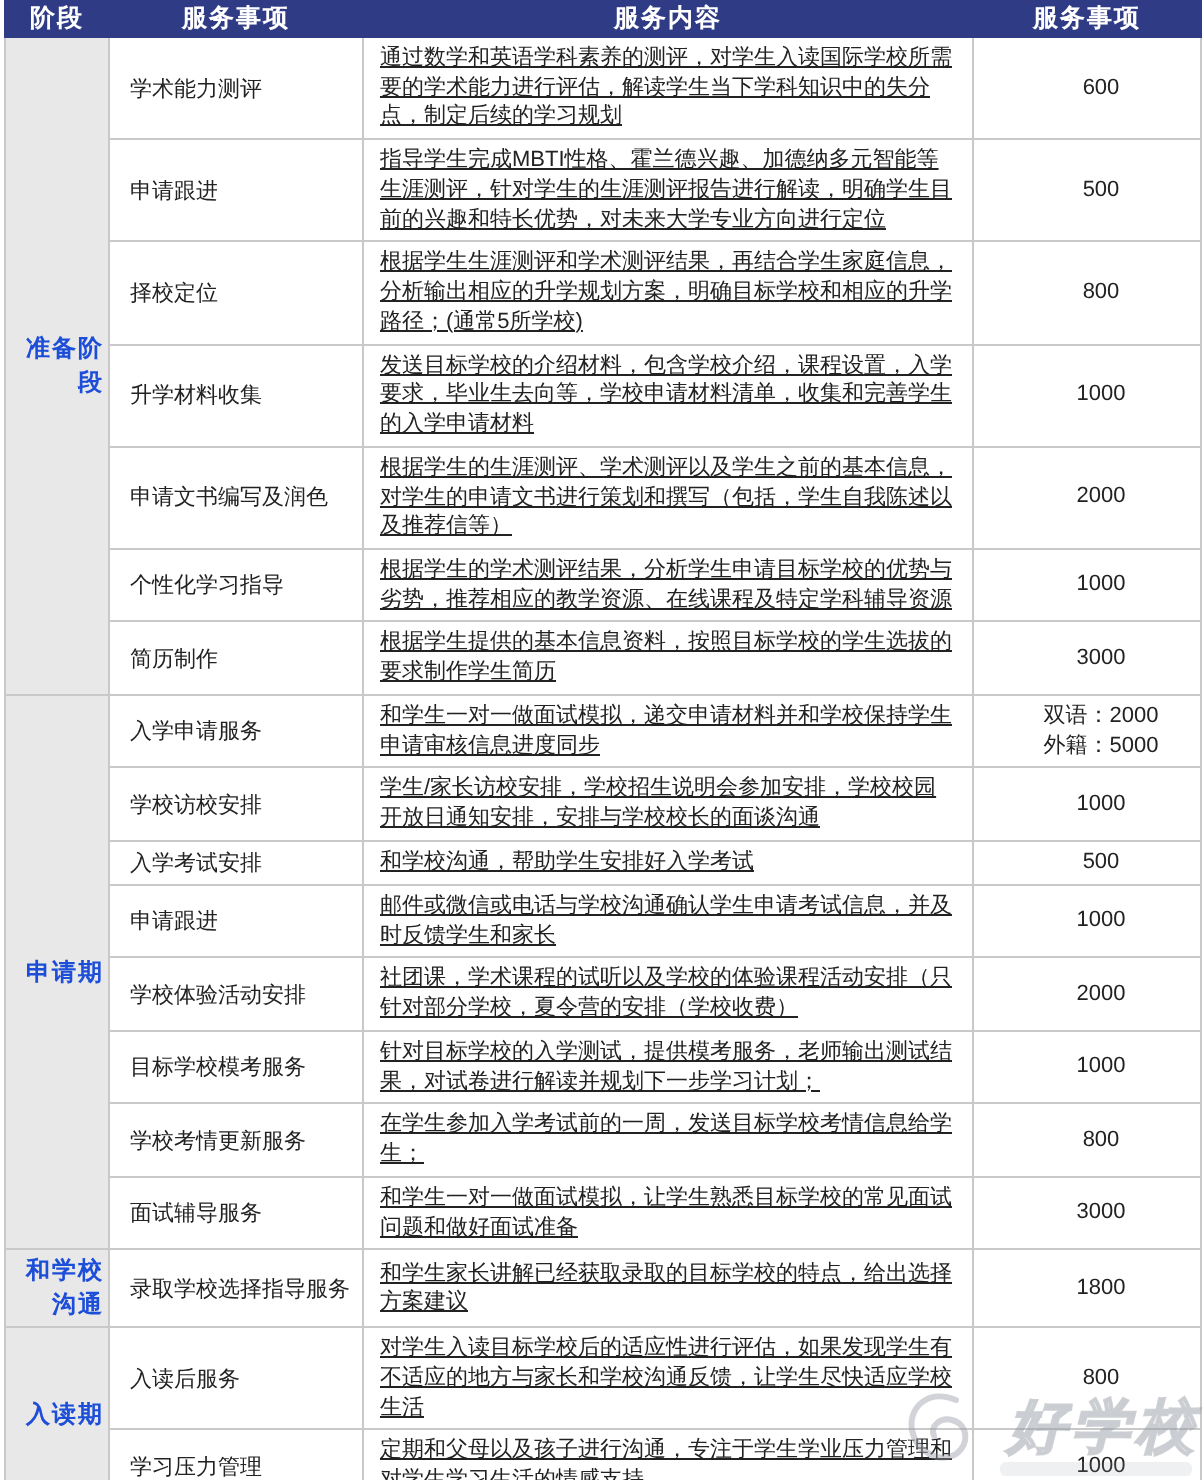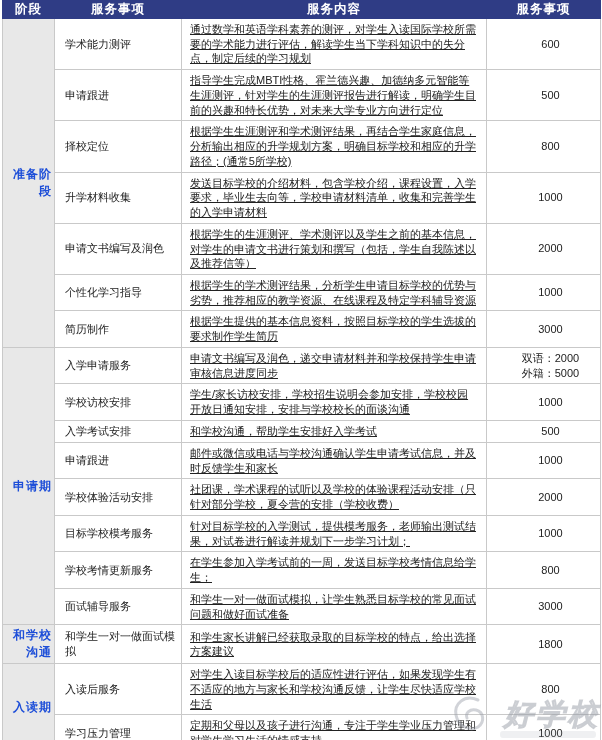--- a/index.html
+++ b/index.html
@@ -156,21 +156,21 @@
         <td class="price"><span class="pv">1000</span></td>
       </tr>
       <tr>
         <td class="svc">简历制作</td>
         <td class="content">根据学生提供的基本信息资料，按照目标学校的学生选拔的要求制作学生简历</td>
         <td class="price"><span class="pv">3000</span></td>
       </tr>
       <tr>
         <td class="stage" rowspan="8">申请期</td>
         <td class="svc">入学申请服务</td>
-        <td class="content">申请文书编写及润色，递交申请材料并和学校保持学生申请审核信息进度同步</td>
+        <td class="content">和学生一对一做面试模拟，递交申请材料并和学校保持学生申请审核信息进度同步</td>
         <td class="price"><span class="pv">双语：2000
 外籍：5000</span></td>
       </tr>
       <tr>
         <td class="svc">学校访校安排</td>
         <td class="content">学生/家长访校安排，学校招生说明会参加安排，学校校园开放日通知安排，安排与学校校长的面谈沟通</td>
         <td class="price"><span class="pv">1000</span></td>
       </tr>
       <tr>
         <td class="svc">入学考试安排</td>
@@ -197,21 +197,21 @@
         <td class="content">在学生参加入学考试前的一周，发送目标学校考情信息给学生；</td>
         <td class="price"><span class="pv">800</span></td>
       </tr>
       <tr>
         <td class="svc">面试辅导服务</td>
         <td class="content">和学生一对一做面试模拟，让学生熟悉目标学校的常见面试问题和做好面试准备</td>
         <td class="price"><span class="pv">3000</span></td>
       </tr>
       <tr>
         <td class="stage" rowspan="1">和学校沟通</td>
-        <td class="svc">和学生一对一做面试模拟</td>
+        <td class="svc">录取学校选择指导服务</td>
         <td class="content">和学生家长讲解已经获取录取的目标学校的特点，给出选择方案建议</td>
         <td class="price"><span class="pv">1800</span></td>
       </tr>
       <tr>
         <td class="stage" rowspan="2">入读期</td>
         <td class="svc">入读后服务</td>
         <td class="content">对学生入读目标学校后的适应性进行评估，如果发现学生有不适应的地方与家长和学校沟通反馈，让学生尽快适应学校生活</td>
         <td class="price"><span class="pv">800</span></td>
       </tr>
       <tr>

